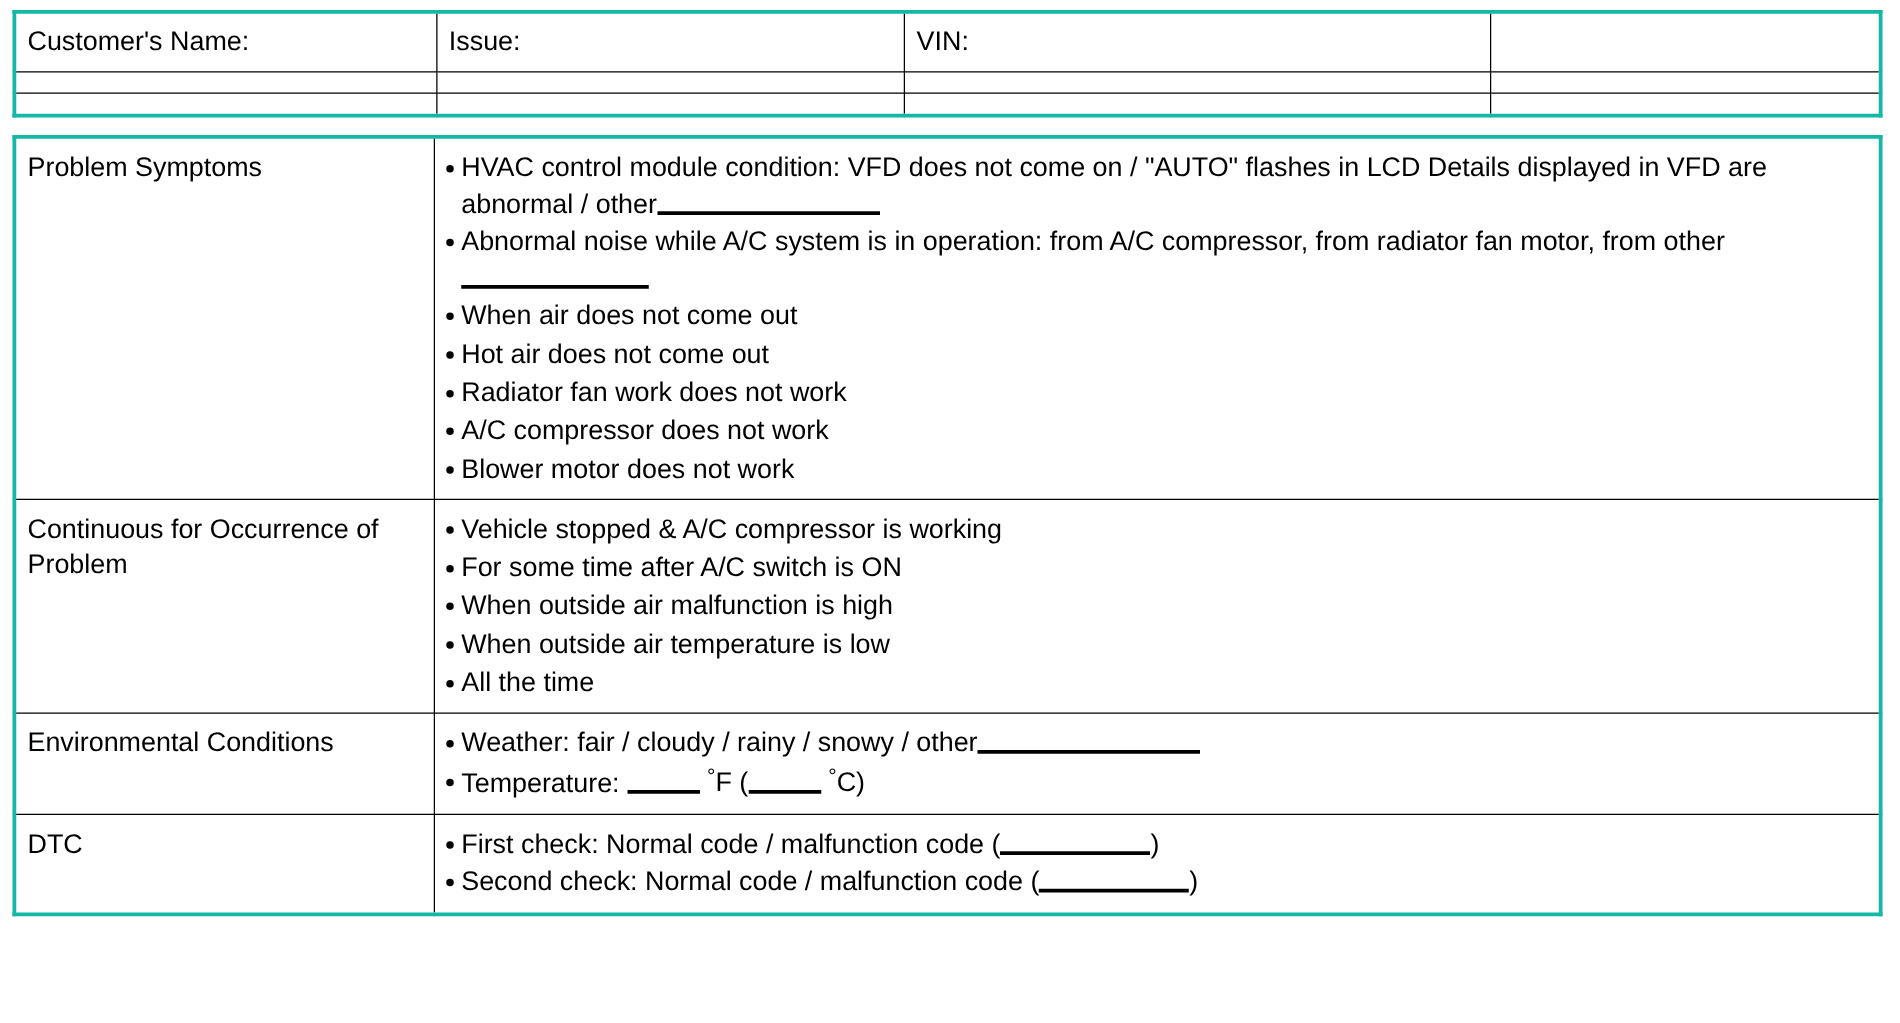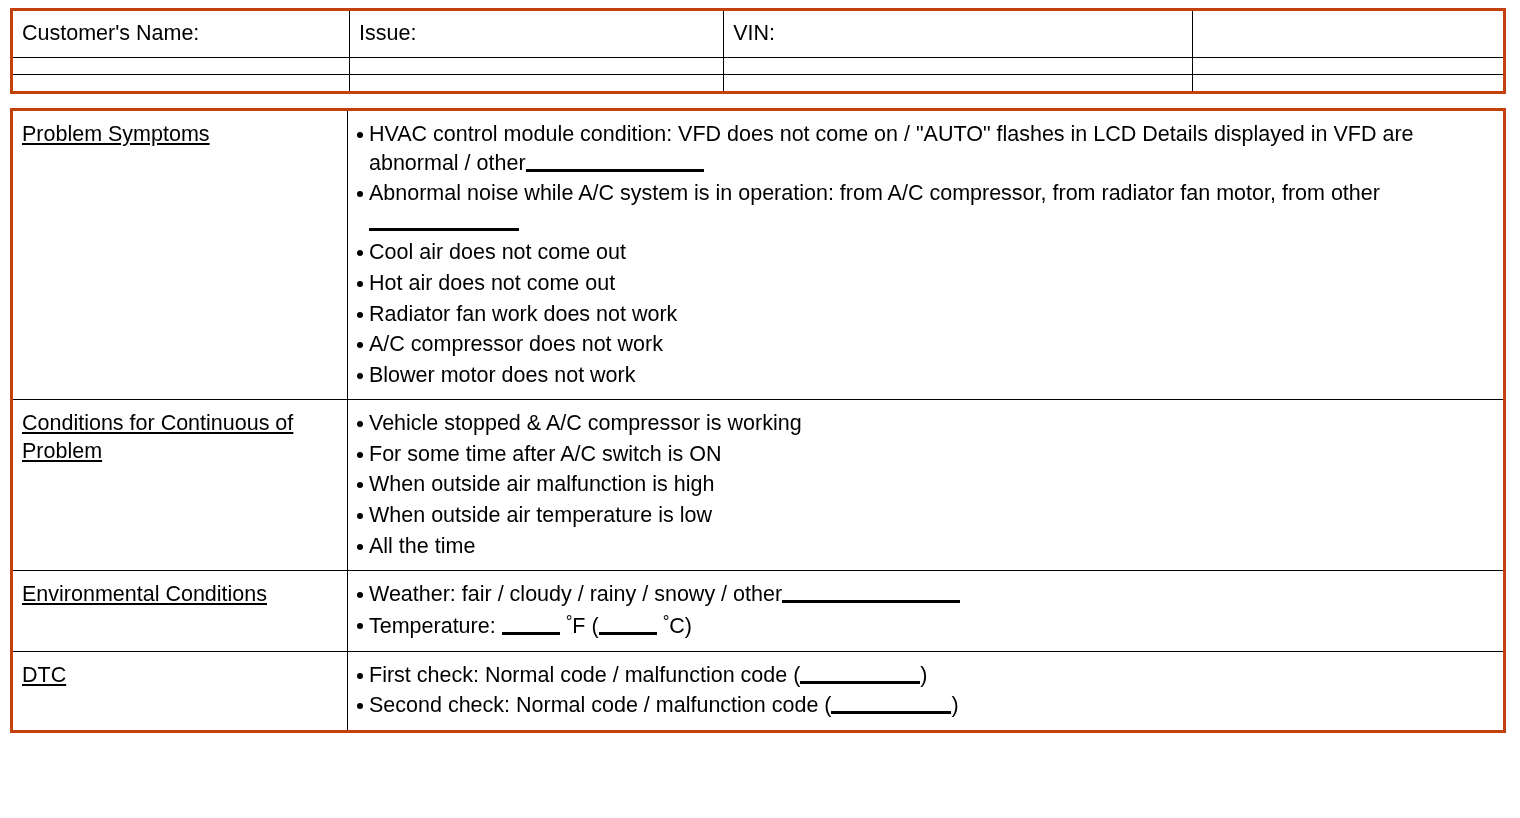--- a/index.html
+++ b/index.html
@@ -21,21 +21,21 @@
     height: 818px;
     box-sizing: border-box;
     padding: 8px 10px 4px 10px;
   }
 
   
   table.form {
     border-collapse: collapse;
     table-layout: fixed;
     width: 1496px;
-    border: 3px solid #c2410c;
+    border: 3px solid #14b8a6;
   }
   table.form td {
     border: 1px solid #000;
     padding: 0;
     vertical-align: top;
     font-size: 21.5px;
     line-height: 1.30;
   }
 
   
@@ -58,21 +58,20 @@
     height: 14px;
     width: 1496px;
   }
 
   
   .main { margin-top: 0; }
   .main td.rowhead {
     width: 336px;
     padding: 10px 6px 10px 9px;
     line-height: 1.28;
-    text-decoration: underline;
   }
   .main td.rowbody {
     padding: 9px 8px 10px 8px;
   }
 
   ul.bullets {
     list-style: none;
     margin: 0;
     padding: 0;
   }
@@ -151,30 +150,30 @@
       <col style="width:336px">
         <col>
     </colgroup>
     <tbody>
         <tr>
           <td class="rowhead">Problem Symptoms</td>
           <td class="rowbody">
             <ul class="bullets">
               <li><span>HVAC control module condition: VFD does not come on / "AUTO" flashes in LCD Details displayed in VFD are abnormal / other</span><span class="blank w-lg"></span></li>
               <li><span>Abnormal noise while A/C system is in operation: from A/C compressor, from radiator fan motor, from other</span><span class="blank w-md"></span></li>
-              <li><span>Cool air does not come out</span></li>
+              <li><span>When air does not come out</span></li>
               <li><span>Hot air does not come out</span></li>
               <li><span>Radiator fan work does not work</span></li>
               <li><span>A/C compressor does not work</span></li>
               <li><span>Blower motor does not work</span></li>
             </ul>
           </td>
         </tr>
         <tr>
-          <td class="rowhead">Conditions for Continuous of Problem</td>
+          <td class="rowhead">Continuous for Occurrence of Problem</td>
           <td class="rowbody">
             <ul class="bullets">
               <li><span>Vehicle stopped &amp; A/C compressor is working</span></li>
               <li><span>For some time after A/C switch is ON</span></li>
               <li><span>When outside air malfunction is high</span></li>
               <li><span>When outside air temperature is low</span></li>
               <li><span>All the time</span></li>
             </ul>
           </td>
         </tr>

